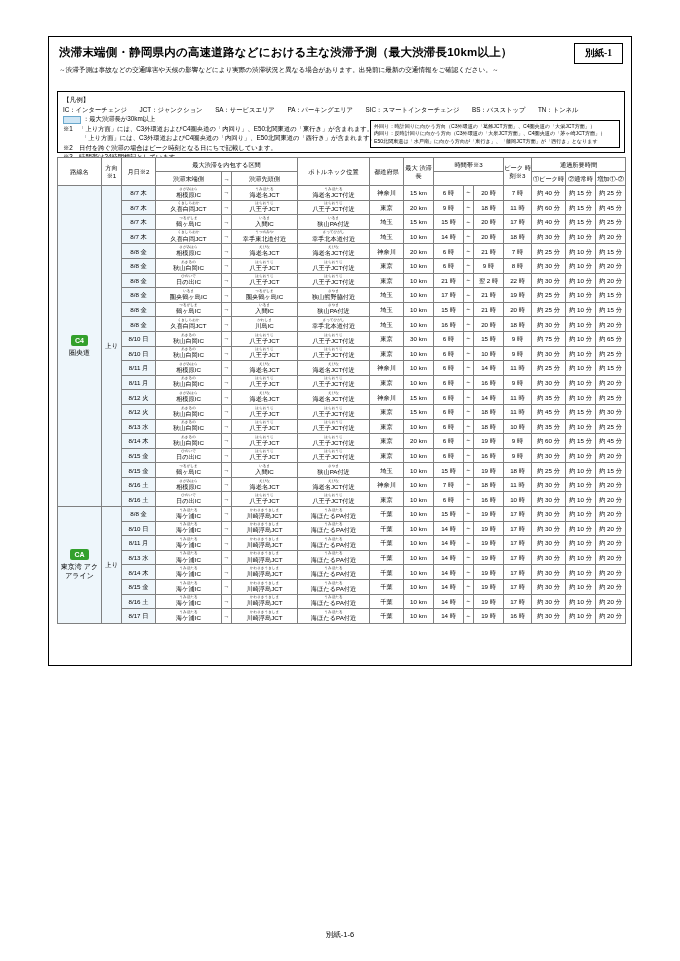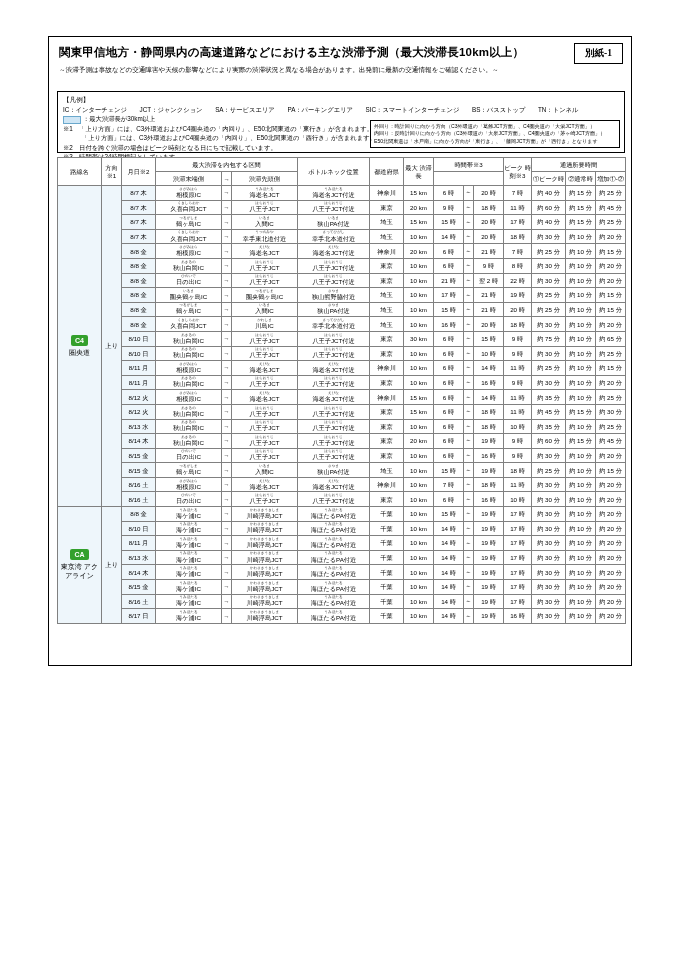--- a/index.html
+++ b/index.html
@@ -177,21 +177,21 @@
   }
 </style>
 </head>
 <body>
 
 <div class="page">
 
   <div class="sheet">
 
     <div class="hdr">
-      <div class="hdr-title">関東甲信地方・静岡県内の高速道路などにおける主な渋滞予測（最大渋滞長10km以上）</div>
+      <div class="hdr-title">渋滞末端側・静岡県内の高速道路などにおける主な渋滞予測（最大渋滞長10km以上）</div>
       <div class="hdr-sub">～渋滞予測は事故などの交通障害や天候の影響などにより実際の渋滞状況と異なる場合があります。出発前に最新の交通情報をご確認ください。～</div>
       <div class="hdr-badge">別紙-1</div>
     </div>
 
     <div class="legend">
       <div class="ttl">【凡例】</div>
       <div class="row">IC：インターチェンジ　　JCT：ジャンクション　　SA：サービスエリア　　PA：パーキングエリア　　SIC：スマートインターチェンジ　　BS：バスストップ　　TN：トンネル</div>
       <div class="row">
         <span class="sq"></span><span>：最大渋滞長が30km以上</span>
       </div>
@@ -1005,13 +1005,14 @@
             <td class="num">16 時</td>
             <td class="num">約 30 分</td>
             <td class="num">約 10 分</td>
             <td class="num">約 20 分</td>
           </tr>
         </tbody>
     </table>
 
   </div>
 
+  <div class="footer">別紙-1-6</div>
 </div>
 
 </body></html>

